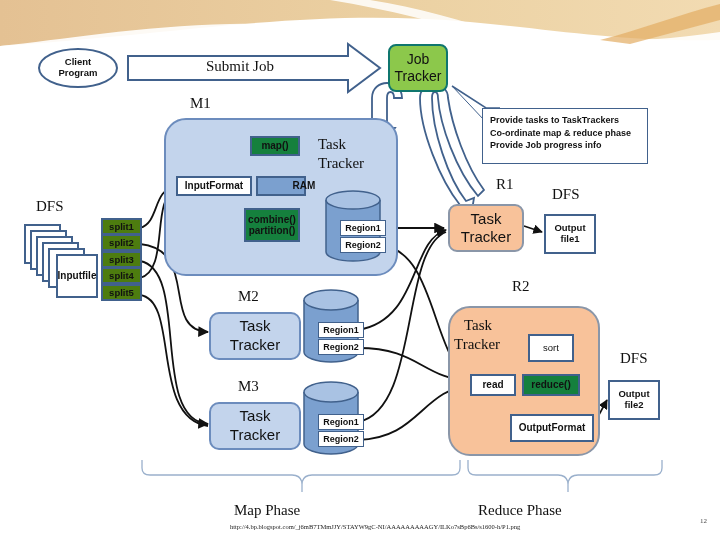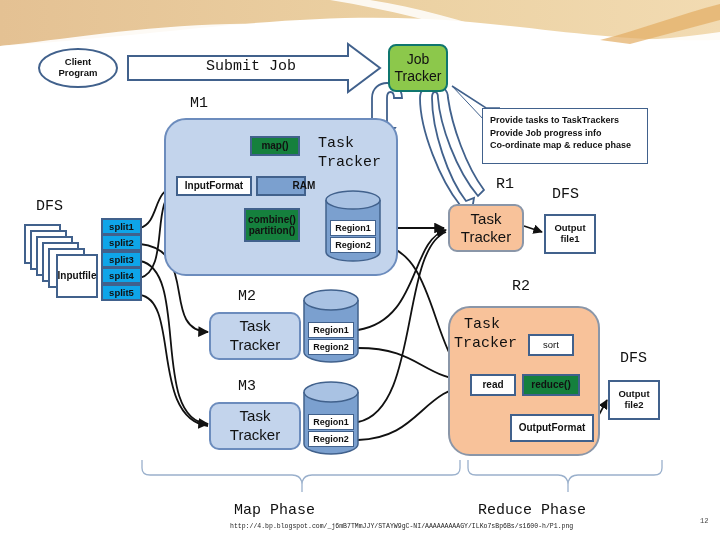--- a/index.html
+++ b/index.html
@@ -1,37 +1,37 @@
 <!DOCTYPE html>
 <html><head>
 <meta charset="utf-8">
 <style>
   * { box-sizing: border-box; margin: 0; padding: 0; }
   html, body { width: 720px; height: 540px; overflow: hidden; background: #ffffff; }
   body { position: relative; font-family: "Liberation Sans", sans-serif; color: #111; }
   #bg { position: absolute; left: 0; top: 0; width: 720px; height: 540px; }
   #wires { position: absolute; left: 0; top: 0; width: 720px; height: 540px; pointer-events: none; }
   .abs { position: absolute; }
-  .txt { position: absolute; font-family: Liberation Mono, monospace; }
+  .txt { position: absolute; font-family: Liberation Serif, serif; }
   .box {
     position: absolute; display: flex; align-items: center; justify-content: center;
     text-align: center; font-weight: bold; font-size: 10px; line-height: 1.15;
     border: 2px solid #41618c; background: #ffffff; color: #111;
   }
   .yellow { background: #15803d; }
   .ram { background: #7ba0cf; border-color: #41618c; }
   .region { position: absolute; width: 46px; height: 16px; background: #fff; border: 1.5px solid #41618c;
-            font-size: 9px; font-weight: bold; display: flex; align-items: center; justify-content: center; }
+            font-size: 9px; font-weight: bold; display: flex; align-items: center; justify-content: center; margin-left: 10px; }
   .tt-big { position: absolute; border-radius: 22px; }
   .tt-blue { background: #c3d4ec; border: 2px solid #6c8cbd; }
   .tt-orange { background: #f8c29a; border: 2px solid #8a96a8; }
   .tt-small { position: absolute; width: 92px; height: 48px; border-radius: 10px; background: #c3d4ec;
               border: 2px solid #6c8cbd; display: flex; align-items: center; justify-content: center;
               text-align: center; font-size: 15px; line-height: 1.25; }
-  .split { position: absolute; left: 101px; width: 41px; height: 17px; background: #0ea5e9; border: 2px solid #41618c;
+  .split { position: absolute; left: 101px; width: 41px; height: 17px; background: #4d7c0f; border: 2px solid #41618c;
            font-size: 9.5px; font-weight: bold; display: flex; align-items: center; justify-content: center; }
   .page { position: absolute; width: 37px; height: 40px; background: #fff; border: 2px solid #41618c; }
 </style>
 </head>
 <body>
 
 <svg id="bg" viewBox="0 0 720 540">
   <defs>
     <linearGradient id="gTop" x1="0" y1="0" x2="1" y2="0">
       <stop offset="0" stop-color="#e4c193"></stop>
@@ -103,22 +103,22 @@
 
 <div class="txt" style="left:206px; top:58px; font-size:15px;">Submit Job</div>
 
 <div class="abs" style="left:388px; top:44px; width:60px; height:48px; background:#8cc84b; border:2px solid #0f766e; border-radius:8px; display:flex; flex-direction:column; align-items:center; justify-content:center; font-size:14px; line-height:1.2;">
   <span>Job</span>
   <span>Tracker</span>
 </div>
 
 <div class="abs" style="left:482px; top:108px; width:166px; height:56px; background:#fff; border:1.5px solid #41618c; padding:5px 0 0 7px; font-size:9px; font-weight:bold; line-height:1.4;">
   <div>Provide tasks to TaskTrackers</div>
+  <div>Co-ordinate map &amp; reduce phase</div>
   <div>Provide Job progress info</div>
-  <div>Co-ordinate map &amp; reduce phase</div>
 </div>
 
 <div class="txt" style="left:190px; top:95px; font-size:15px;">M1</div>
 <div class="tt-big tt-blue" style="left:164px; top:118px; width:234px; height:158px;"></div>
 <div class="txt" style="left:318px; top:135px; font-size:15px; line-height:1.25;">
   <div>Task</div>
   <div>Tracker</div>
 </div>
 <div class="box yellow" style="left:250px; top:136px; width:50px; height:20px;">map()</div>
 <div class="box" style="left:176px; top:176px; width:76px; height:20px;">InputFormat</div>
@@ -191,21 +191,21 @@
   <span>Output</span>
   <span>file1</span>
 </div>
 
 <div class="txt" style="left:512px; top:278px; font-size:15px;">R2</div>
 <div class="tt-big tt-orange" style="left:448px; top:306px; width:152px; height:150px;"></div>
 <div class="txt" style="left:454px; top:316px; font-size:15px; line-height:1.25;">
   <div style="padding-left:10px;">Task</div>
   <div>Tracker</div>
 </div>
-<div class="box" style="left:528px; top:334px; width:46px; height:22px; font-weight:normal; font-size:9.5px;">sort</div>
+<div class="box" style="left:528px; top:334px; width:46px; height:28px; font-weight:normal; font-size:9.5px;">sort</div>
 <div class="box" style="left:470px; top:374px; width:46px; height:22px;">read</div>
 <div class="box yellow" style="left:522px; top:374px; width:58px; height:22px;">reduce()</div>
 <div class="box" style="left:510px; top:414px; width:84px; height:28px;">OutputFormat</div>
 <div class="txt" style="left:620px; top:350px; font-size:15px;">DFS</div>
 <div class="box" style="left:608px; top:380px; width:52px; height:40px; flex-direction:column; font-size:9.5px;">
   <span>Output</span>
   <span>file2</span>
 </div>
 
 <div class="txt" style="left:234px; top:502px; font-size:15px;">Map Phase</div>

